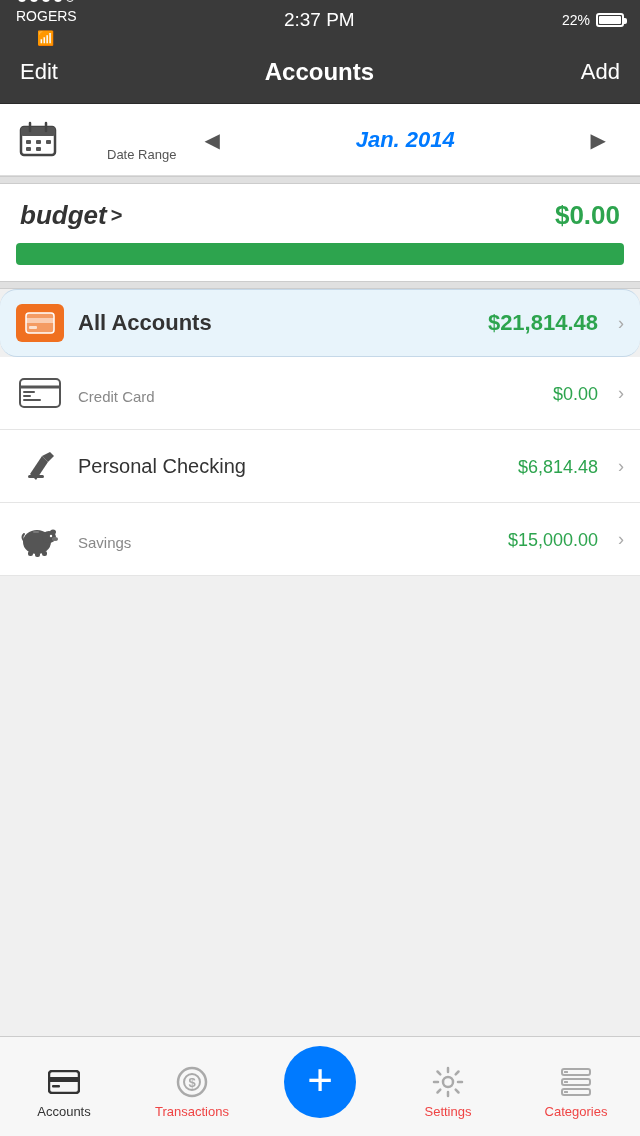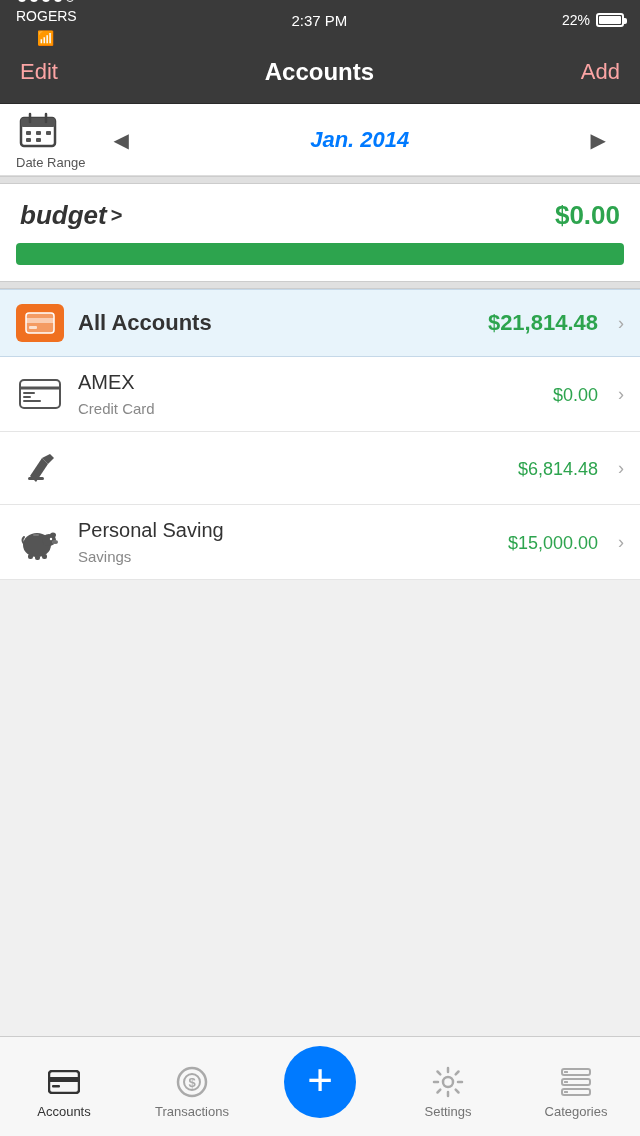--- a/index.html
+++ b/index.html
@@ -21,21 +21,21 @@
       align-items: center;
       justify-content: space-between;
       padding: 0 16px;
       color: white;
       font-size: 14px;
     }
     .status-left { display: flex; align-items: center; gap: 6px; flex-direction: column; }
     .status-dots { display: flex; gap: 4px; }
     .status-dot { width: 8px; height: 8px; border-radius: 50%; background: white; }
     .status-dot.empty { background: transparent; border: 1.5px solid white; }
-    .status-center { font-size: 15px; font-weight: 500; }
+    .status-center { font-size: 19px; font-weight: 500; }
     .status-right { display: flex; align-items: center; gap: 6px; font-size: 14px; }
     .battery {
       width: 28px; height: 14px; border: 2px solid white; border-radius: 3px;
       position: relative;
     }
     .battery::after {
       content: '';
       position: absolute;
       right: -5px; top: 3px;
       width: 3px; height: 6px;
@@ -51,21 +51,21 @@
     .nav-bar {
       height: 64px;
       background: #3a3a3a;
       display: flex;
       align-items: center;
       justify-content: space-between;
       padding: 0 20px;
       border-bottom: 1px solid #2a2a2a;
     }
     .nav-button {
-      color: #fca5a5;
+      color: #ffffff;
       font-size: 22px;
       font-weight: 400;
       background: none;
       border: none;
       cursor: pointer;
     }
     .nav-title {
       color: white;
       font-size: 24px;
       font-weight: 600;
@@ -88,21 +88,21 @@
       flex-direction: column;
       align-items: center;
       justify-content: center;
     }
     .cal-svg { width: 38px; height: 38px; }
     .date-range-label {
       font-size: 13px;
       color: #555;
       margin-top: 2px;
     }
-    .date-left-col { display: flex; flex-direction: column; align-items: flex-start; }
+    .date-left-col { display: flex; flex-direction: row; align-items: flex-end; gap: 47px; }
     .date-nav {
       display: flex;
       align-items: center;
       flex: 1;
       justify-content: space-between;
       padding: 0 10px;
     }
     .arrow-btn {
       background: none; border: none; cursor: pointer;
       font-size: 20px; color: #555; padding: 8px;
@@ -165,20 +165,21 @@
     
     .all-accounts-section {
       background: #e8f4fb;
       border-top: 1px solid #c5d8e8;
       border-bottom: 1px solid #c5d8e8;
       padding: 14px 16px;
       display: flex;
       align-items: center;
       gap: 14px;
       cursor: pointer;
+      border-radius: 17px;
     }
     .orange-card-icon {
       width: 48px;
       height: 38px;
       background: #f07020;
       border-radius: 6px;
       display: flex;
       align-items: center;
       justify-content: center;
       flex-shrink: 0;
@@ -257,21 +258,21 @@
       flex-direction: column;
       align-items: center;
       justify-content: center;
       cursor: pointer;
       height: 100%;
       padding-top: 10px;
     }
     .tab-item.active .tab-label { color: #333; }
     .tab-label {
       font-size: 13px;
-      color: #737373;
+      color: #ef4444;
       margin-top: 4px;
     }
     .tab-icon-wrap { width: 36px; height: 36px; display: flex; align-items: center; justify-content: center; }
 
     
     .tab-plus {
       flex: 1;
       display: flex;
       align-items: center;
       justify-content: center;
@@ -387,38 +388,38 @@
     <div class="account-icon">
       <svg width="42" height="30" viewBox="0 0 42 30" fill="none">
         <rect x="1" y="1" width="40" height="28" rx="4" stroke="#555" stroke-width="2"></rect>
         <line x1="1" y1="9" x2="41" y2="9" stroke="#555" stroke-width="3"></line>
         <rect x="4" y="13" width="12" height="2" rx="1" fill="#555"></rect>
         <rect x="4" y="17" width="8" height="2" rx="1" fill="#555"></rect>
         <rect x="4" y="21" width="18" height="2" rx="1" fill="#555"></rect>
       </svg>
     </div>
     <div class="account-info">
-      <div class="account-name">AMEX</div>
       <div class="account-type">Credit Card</div>
     </div>
     <div class="account-right">
       <span class="account-amount">$0.00</span>
     </div>
     <span class="row-chevron">›</span>
   </div>
 
   <div class="account-item">
     <div class="account-icon">
       <svg width="36" height="36" viewBox="0 0 36 36" fill="none">
         <path d="M8 26 L20 8 L26 14 L14 32 Z" fill="#555"></path>
         <path d="M20 8 L28 4 L32 8 L26 14 Z" fill="#555"></path>
         <rect x="6" y="27" width="16" height="3" rx="1.5" fill="#555"></rect>
       </svg>
     </div>
     <div class="account-info">
+      <div class="account-name">Personal Checking</div>
     </div>
     <div class="account-right">
       <span class="account-amount">$6,814.48</span>
     </div>
     <span class="row-chevron">›</span>
   </div>
 
   <div class="account-item">
     <div class="account-icon">
       <svg width="42" height="36" viewBox="0 0 42 36" fill="none">
@@ -439,21 +440,20 @@
         <rect x="9" y="30" width="5" height="5" rx="2" fill="#555"></rect>
         <rect x="16" y="31" width="5" height="5" rx="2" fill="#555"></rect>
         <rect x="23" y="30" width="5" height="5" rx="2" fill="#555"></rect>
 
         <rect x="14" y="10" width="6" height="2" rx="1" fill="#777"></rect>
 
         <path d="M5 20 Q2 16 5 13" stroke="#555" stroke-width="2" fill="none" stroke-linecap="round"></path>
       </svg>
     </div>
     <div class="account-info">
-      <div class="account-name">Personal Saving</div>
       <div class="account-type">Savings</div>
     </div>
     <div class="account-right">
       <span class="account-amount">$15,000.00</span>
     </div>
     <span class="row-chevron">›</span>
   </div>
 
 </div>
 

